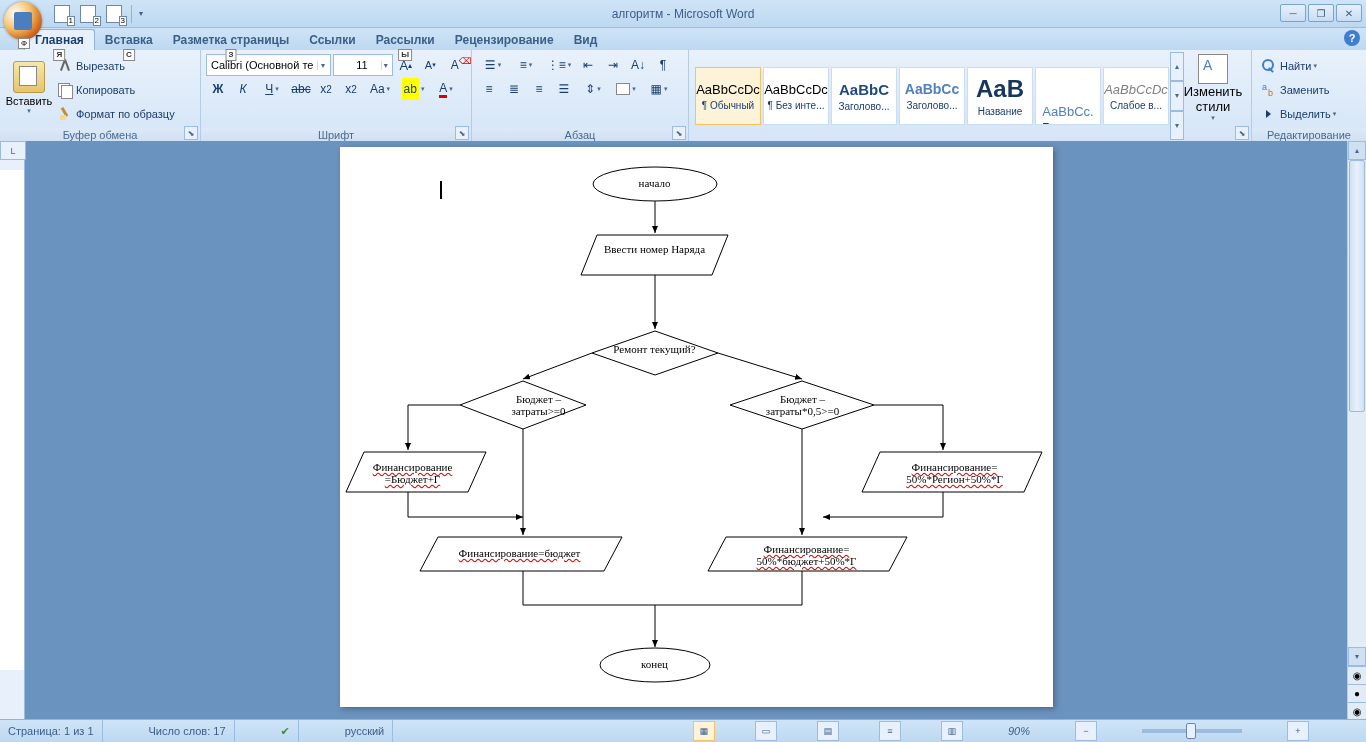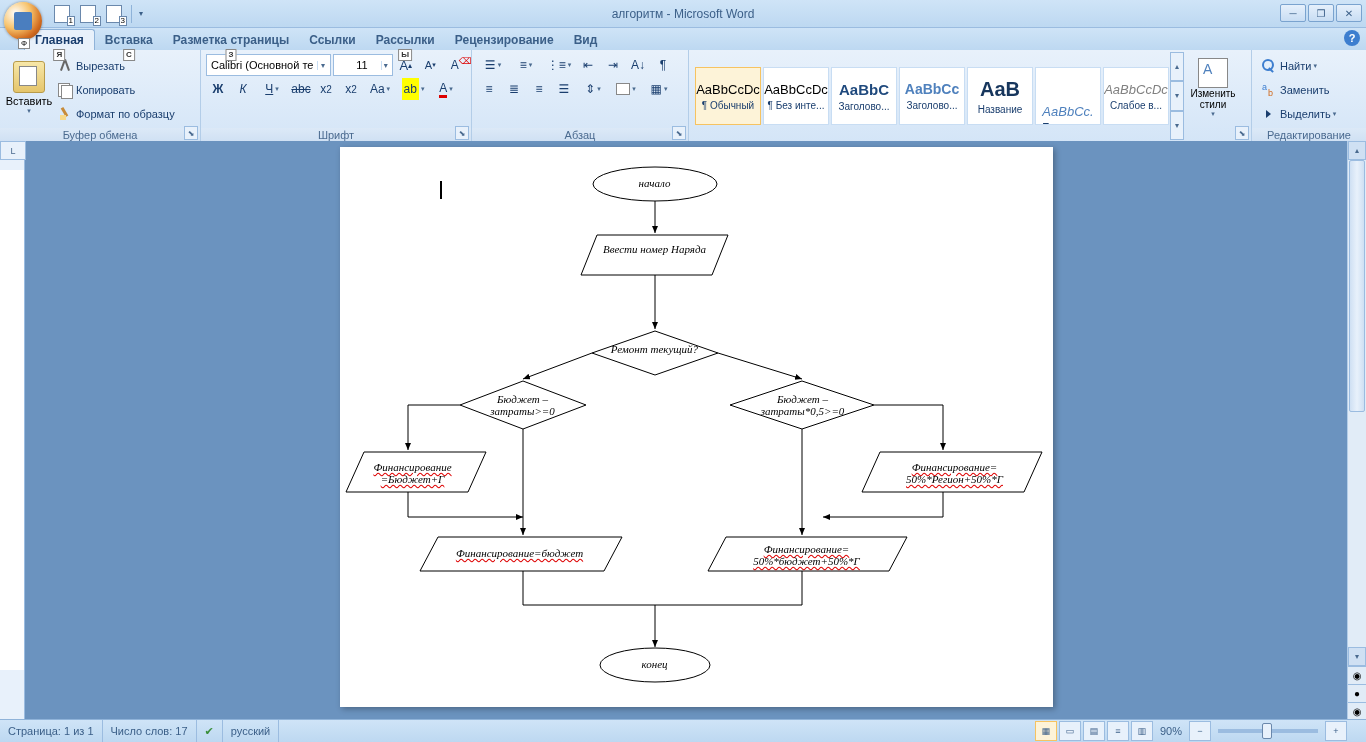--- a/index.html
+++ b/index.html
@@ -79,24 +79,24 @@
 .doc-scroll{flex:1;overflow:hidden;position:relative;background:#6b93bf;}
 .vscroll{width:18px;background:#e1ecf7;border-left:1px solid #b3cde8;position:absolute;right:0;top:0;bottom:0;display:flex;flex-direction:column;}
 .vscroll .arr{height:17px;background:#cfe0f3;border:1px solid #9bbce0;display:flex;align-items:center;justify-content:center;font-size:8px;color:#4a6a8f;}
 .vscroll .track{flex:1;position:relative;}
 .vscroll .thumb{position:absolute;left:1px;right:1px;top:0;height:250px;background:linear-gradient(90deg,#cfe0f3,#e8f1fb,#cfe0f3);border:1px solid #9bbce0;border-radius:2px;}
 .vscroll .obj{height:17px;border-top:1px solid #9bbce0;display:flex;align-items:center;justify-content:center;font-size:10px;}
 .page{width:713px;background:#fff;margin:6px auto 0;box-shadow:2px 2px 6px rgba(0,0,0,.3);position:relative;height:560px;}
 .rul-white{position:absolute;top:0;bottom:0;background:#fff;}
 
 .flow{position:absolute;left:0;top:0;width:713px;height:560px;}
-.fc-text{font-family:"Times New Roman",serif;font-size:11px;text-align:center;font-style:italic;}
+.fc-text{font-family:"Times New Roman",serif;font-size:11px;text-align:center;}
 .redund{text-decoration:underline;text-decoration-color:#d00;text-decoration-style:wavy;}
 
-.statusbar{position:absolute;bottom:0;left:0;right:0;height:22px;background:linear-gradient(#cfe4f7,#bdd8f1);border-top:1px solid #8fb3d9;display:flex;align-items:center;font-size:11px;color:#3b5f88;}
+.statusbar{position:absolute;bottom:0;left:0;right:0;height:22px;background:linear-gradient(#cfe4f7,#bdd8f1);border-top:1px solid #8fb3d9;display:flex;align-items:center;font-size:11px;color:#3b5f88;gap:38px;}
 .st-item{padding:0 8px;border-right:1px solid #9bbce0;height:100%;display:flex;align-items:center;gap:4px;}
 .st-spacer{flex:1;}
 .viewbtn{width:20px;height:18px;border:1px solid #9bbce0;background:#e8f1fb;margin:0 1px;display:flex;align-items:center;justify-content:center;font-size:9px;}
 .viewbtn.sel{background:#fdf3d8;border-color:#f6c361;}
 .zoom-slider{width:100px;height:4px;background:#9bbce0;position:relative;margin:0 6px;}
 .zoom-thumb{position:absolute;width:8px;height:14px;background:#e8f1fb;border:1px solid #6a88ac;top:-6px;left:44px;border-radius:2px;}
 </style>
 </head>
 <body>
 
@@ -257,42 +257,42 @@
           </div>
           <div class="style-item">
             <div class="style-prev" style="color: rgb(31, 73, 125); font-size: 15px; font-weight: bold;">AaBbC</div>
             <div class="style-name">Заголово...</div>
           </div>
           <div class="style-item">
             <div class="style-prev" style="color: rgb(79, 129, 189); font-size: 14px; font-weight: bold;">AaBbCc</div>
             <div class="style-name">Заголово...</div>
           </div>
           <div class="style-item">
-            <div class="style-prev" style="color: rgb(23, 54, 93); font-size: 20px; font-weight: bold; text-align: center;">AaB</div>
+            <div class="style-prev" style="color: rgb(23, 54, 93); font-size: 24px; font-weight: bold; text-align: center;">AaB</div>
             <div class="style-name">Название</div>
           </div>
           <div class="style-item">
-            <div class="style-prev" style="color: rgb(79, 129, 189); font-style: italic; margin-top: 44px;">AaBbCc.</div>
+            <div class="style-prev" style="color: rgb(79, 129, 189);  margin-top: 44px;">AaBbCc.</div>
             <div class="style-name">Подзагол...</div>
           </div>
           <div class="style-item">
             <div class="style-prev" style="color: rgb(128, 128, 128); font-style: italic;">AaBbCcDc</div>
             <div class="style-name">Слабое в...</div>
           </div>
         </div>
       <div class="style-scroll">
         <div>▴</div>
         <div>▾</div>
         <div>▾</div>
       </div>
       <div class="bigbtn" style="width:56px;">
         <div style="width:28px;height:28px;background:#fff;border:1px solid #888;position:relative;">
             <span style="position:absolute;font-size:14px;color:#4f81bd;top:2px;left:4px;">A</span>
           </div>
-        <span style="font-size:10px;text-align:center;">Изменить стили</span>
+        <span style="font-size:13px;text-align:center;">Изменить стили</span>
         <span style="font-size:7px;color:#4a6a8f;">▾</span>
       </div>
     </div>
     <div class="rgrp-dlg">⬊</div>
   </div>
 
   <div class="rgrp" style="width:104px;border-right:none;">
     <div class="rgrp-body col" style="padding-top:2px;">
       <div class="smbtn">
           <span class="smico ic-find"></span>
@@ -370,21 +370,21 @@
           <path d="M183,424 L183,458 L315,458" fill="none" stroke="#000"></path>
           <path d="M462,424 L462,458 L315,458" fill="none" stroke="#000"></path>
           <line x1="315" y1="458" x2="315" y2="500" stroke="#000" marker-end="url(#ah)"></line>
 
           <ellipse cx="315" cy="518" rx="55" ry="17" fill="none" stroke="#000"></ellipse>
         </svg>
 
         <div class="fc-text" style="position:absolute;left:255px;top:30px;width:120px;">начало</div>
         <div class="fc-text" style="position:absolute;left:255px;top:96px;width:120px;">Ввести номер Наряда</div>
         <div class="fc-text" style="position:absolute;left:270px;top:196px;width:90px;">Ремонт текущий?</div>
-        <div class="fc-text" style="position:absolute;left:133px;top:246px;width:100px;">Бюджет – затраты&gt;=0</div>
+        <div class="fc-text" style="position:absolute;left:149px;top:246px;width:100px;">Бюджет – затраты&gt;=0</div>
         <div class="fc-text" style="position:absolute;left:408px;top:246px;width:110px;">Бюджет – затраты*0,5&gt;=0</div>
         <div class="fc-text redund" style="position:absolute;left:18px;top:314px;width:110px;">Финансирование =Бюджет+Г</div>
         <div class="fc-text redund" style="position:absolute;left:545px;top:314px;width:140px;">Финансирование= 50%*Регион+50%*Г</div>
         <div class="fc-text redund" style="position:absolute;left:100px;top:400px;width:160px;">Финансирование=бюджет</div>
         <div class="fc-text redund" style="position:absolute;left:392px;top:396px;width:150px;">Финансирование= 50%*бюджет+50%*Г</div>
         <div class="fc-text" style="position:absolute;left:265px;top:511px;width:100px;">конец</div>
       </div>
       <div class="vscroll">
         <div class="arr">▴</div>
         <div class="track">
@@ -405,20 +405,20 @@
   <div class="st-item">
       <span style="color:#3a8f3a;">✔</span>
     </div>
   <div class="st-item">русский</div>
   <div class="st-spacer"></div>
   <div class="viewbtn sel">▦</div>
   <div class="viewbtn">▭</div>
   <div class="viewbtn">▤</div>
   <div class="viewbtn">≡</div>
   <div class="viewbtn">▥</div>
-  <div style="padding:0 6px;">90%</div>
+  <div style="padding:0 6px;font-style:italic;">90%</div>
   <div class="viewbtn">−</div>
   <div class="zoom-slider">
       <div class="zoom-thumb"></div>
     </div>
   <div class="viewbtn">+</div>
   <div style="width:18px;"></div>
 </div>
 
 </body></html>

